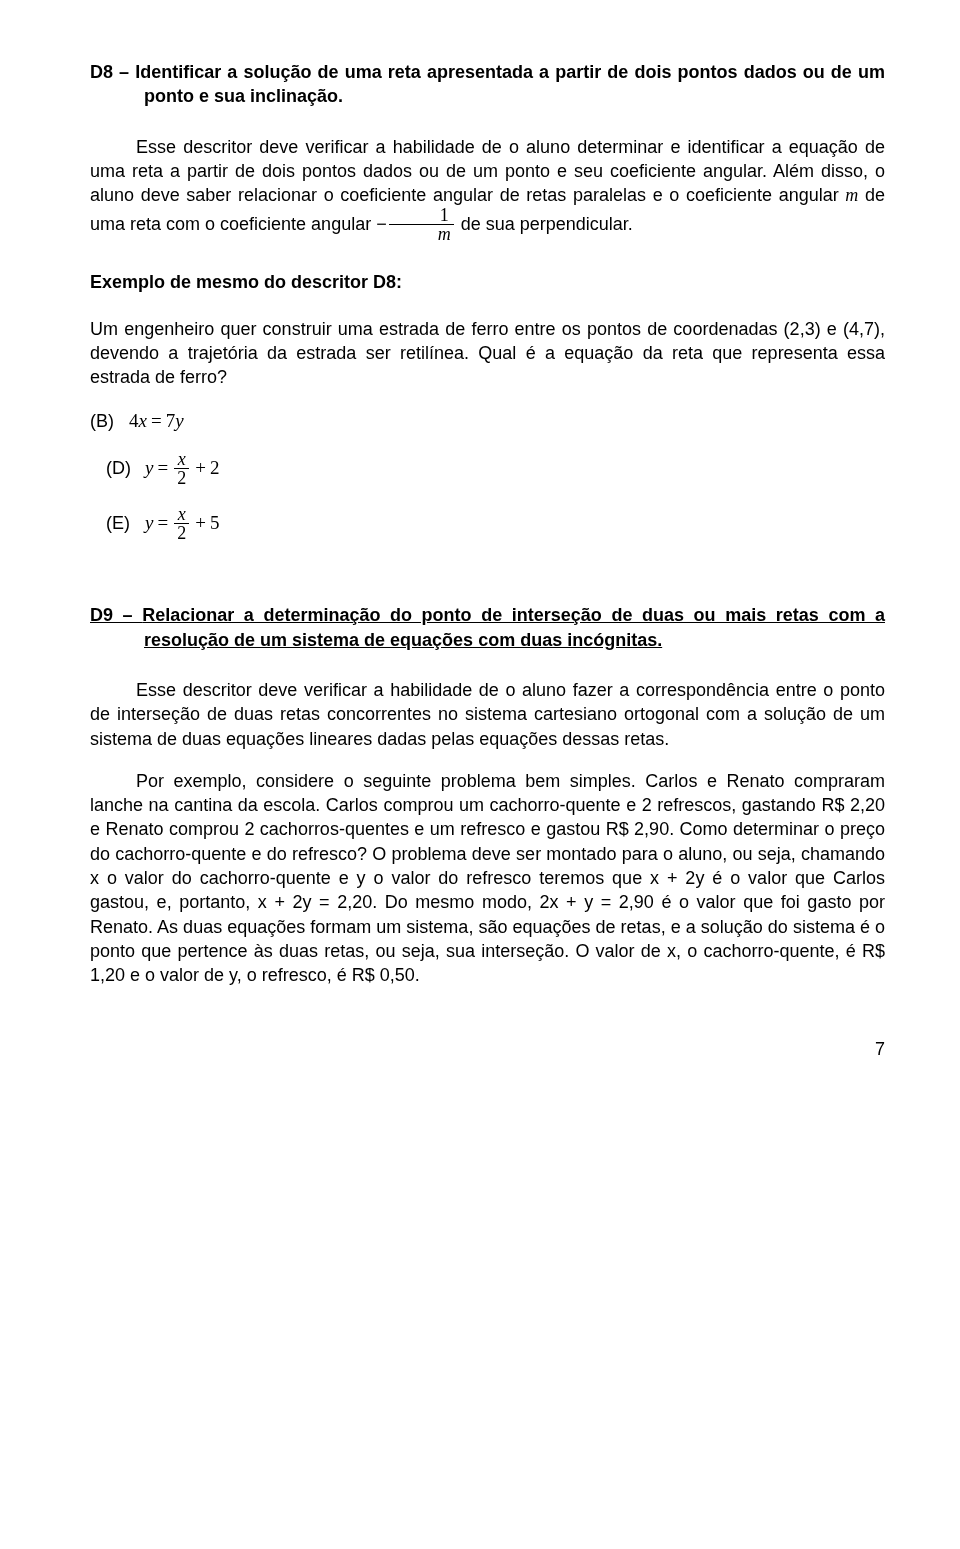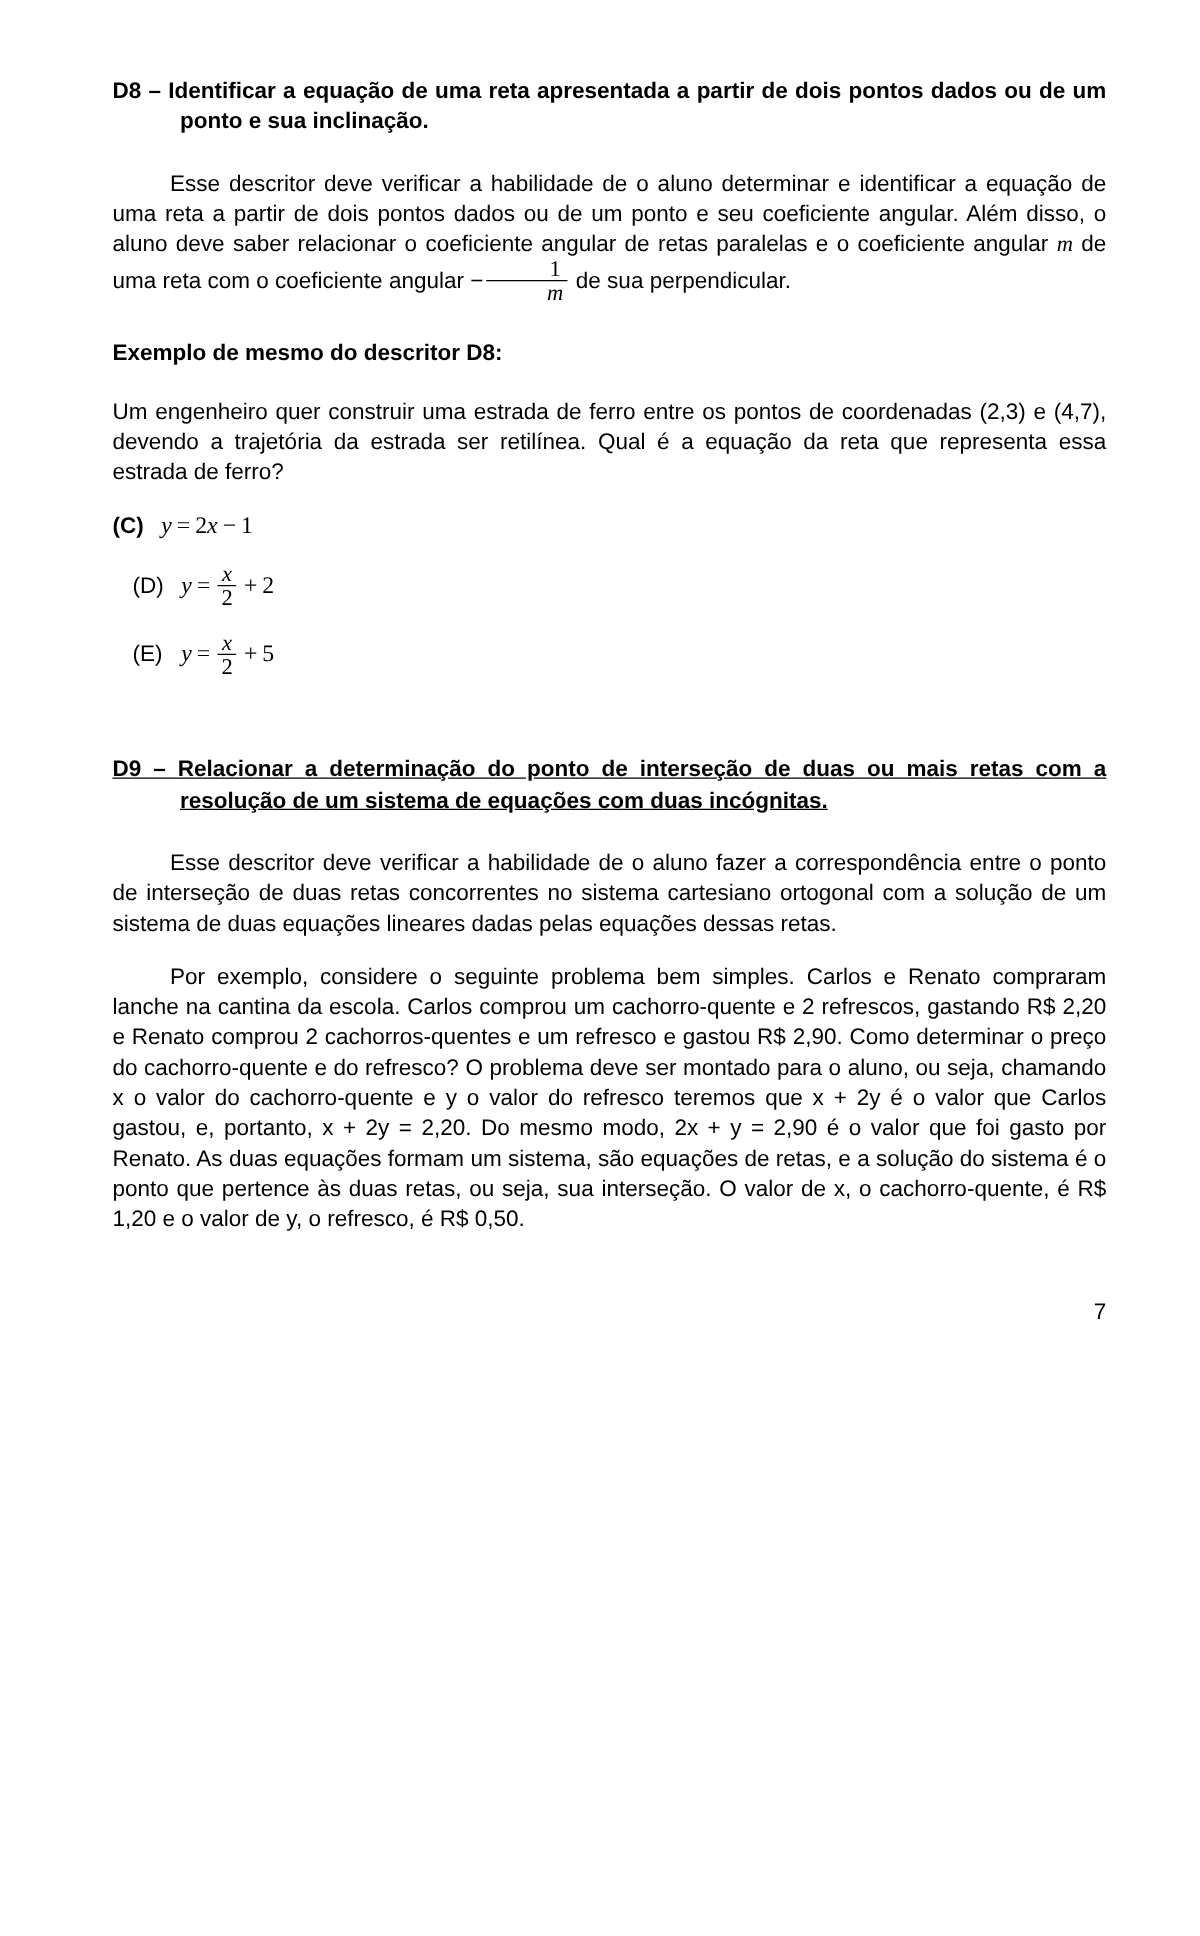--- a/index.html
+++ b/index.html
@@ -94,41 +94,41 @@
       margin-top: 50px;
       font-size: 18px;
     }
     .plain-num { font-style: normal; }
     .supersub { font-style: normal; }
   </style>
 </head>
 <body>
 
 <div class="heading heading-indent">
-  <span>D8 – </span><span>Identificar a equação de uma reta apresentada a partir de dois pontos dados ou de um ponto e sua inclinação.</span>
+  <span>D8 – </span><span>Identificar a solução de uma reta apresentada a partir de dois pontos dados ou de um ponto e sua inclinação.</span>
 </div>
 
 <div class="para para-indent">
   <span>Esse descritor deve verificar a habilidade de o aluno determinar e identificar a equação de uma reta a partir de dois pontos dados ou de um ponto e seu coeficiente angular. Além disso, o aluno deve saber relacionar o coeficiente angular de retas paralelas e o coeficiente angular </span><span class="inline-math">m</span><span> de uma reta com o coeficiente angular </span><span class="supersub">−</span><span class="frac"><span class="num plain-num">1</span><span class="den inline-math">m</span></span><span> de sua perpendicular.</span>
 </div>
 
 <div class="subheading">Exemplo de mesmo do descritor D8:</div>
 
 <div class="para">Um engenheiro quer construir uma estrada de ferro entre os pontos de coordenadas (2,3) e (4,7), devendo a trajetória da estrada ser retilínea. Qual é a equação da reta que representa essa estrada de ferro?</div>
 
 <div class="options">
 
 
-
   <div class="option">
-    <span class="label" style="font-weight:bold;">(C)</span>
+    <span class="label">(B)</span>
     <span class="eq">
-      <span>y</span><span class="op">=</span><span class="plain-num">2</span><span>x</span><span class="op">−</span><span class="plain-num">1</span>
+      <span class="plain-num">4</span><span>x</span><span class="op">=</span><span class="plain-num">7</span><span>y</span>
     </span>
   </div>
+
 
   <div class="option option-tall">
     <span class="label">(D)</span>
     <span class="eq">
       <span>y</span><span class="op">=</span><span class="frac"><span class="num" style="font-style:italic;">x</span><span class="den plain-num">2</span></span><span class="op">+</span><span class="plain-num">2</span>
     </span>
   </div>
 
   <div class="option option-tall">
     <span class="label">(E)</span>

